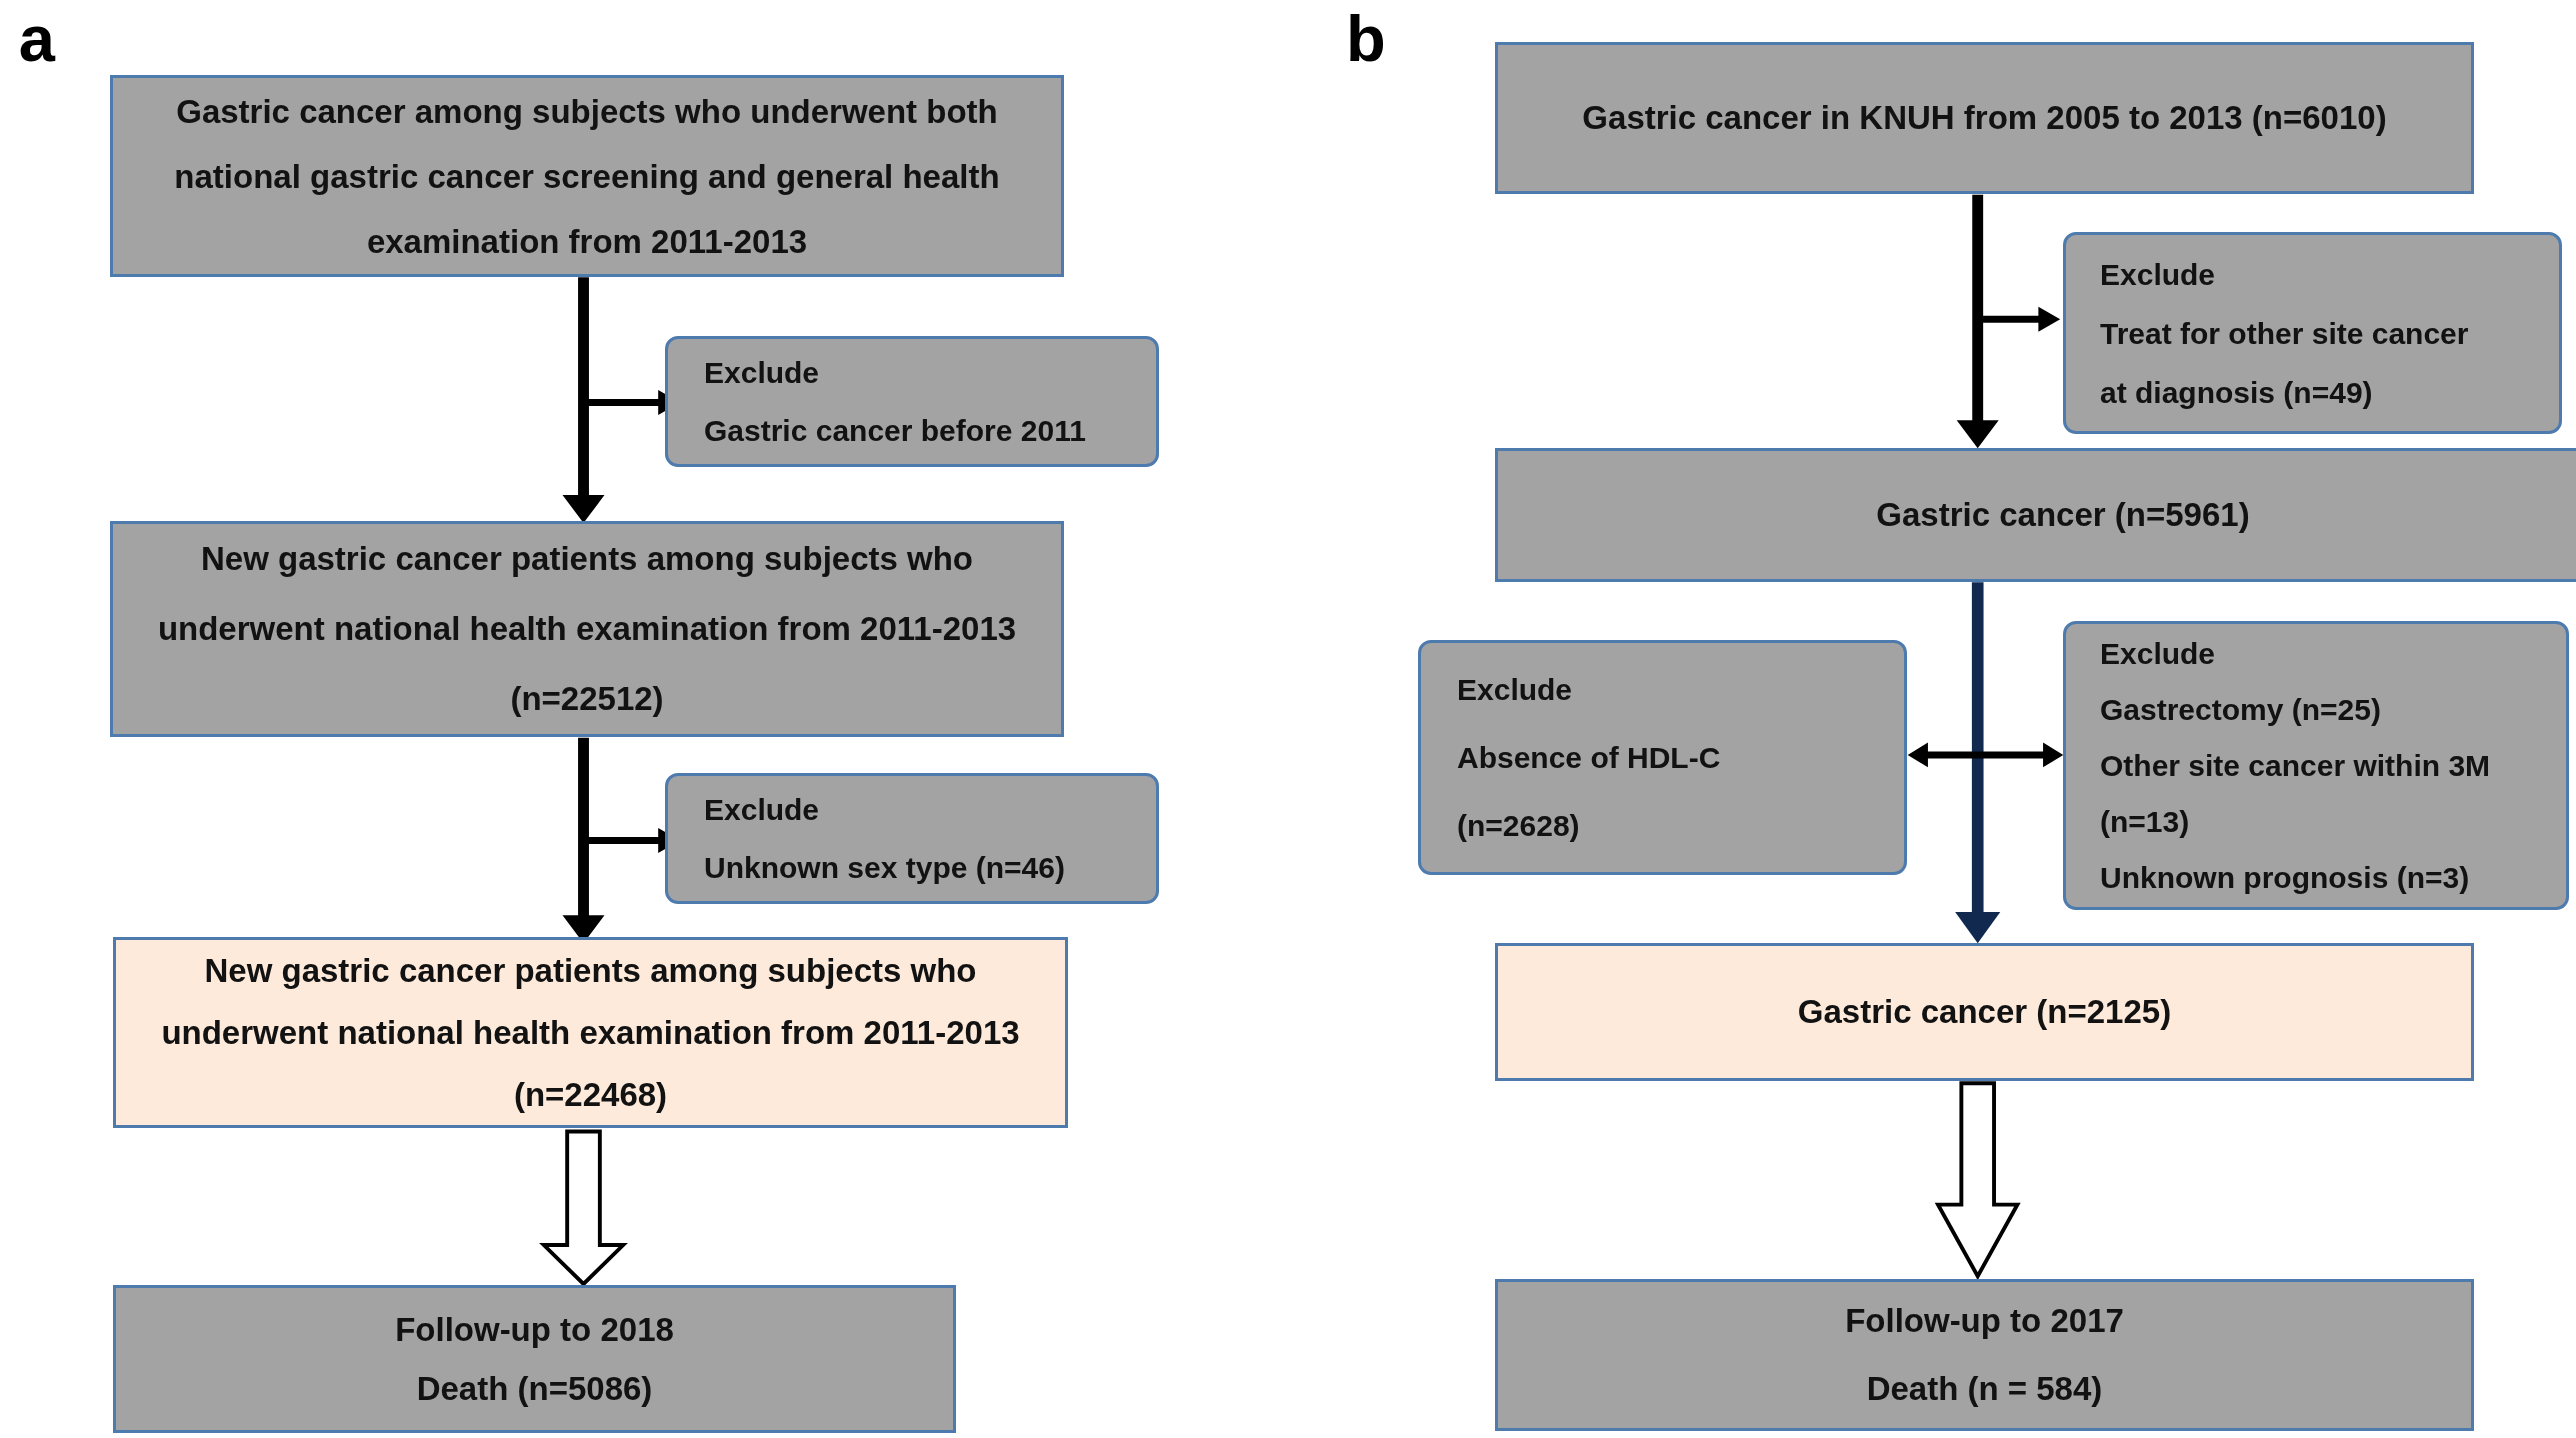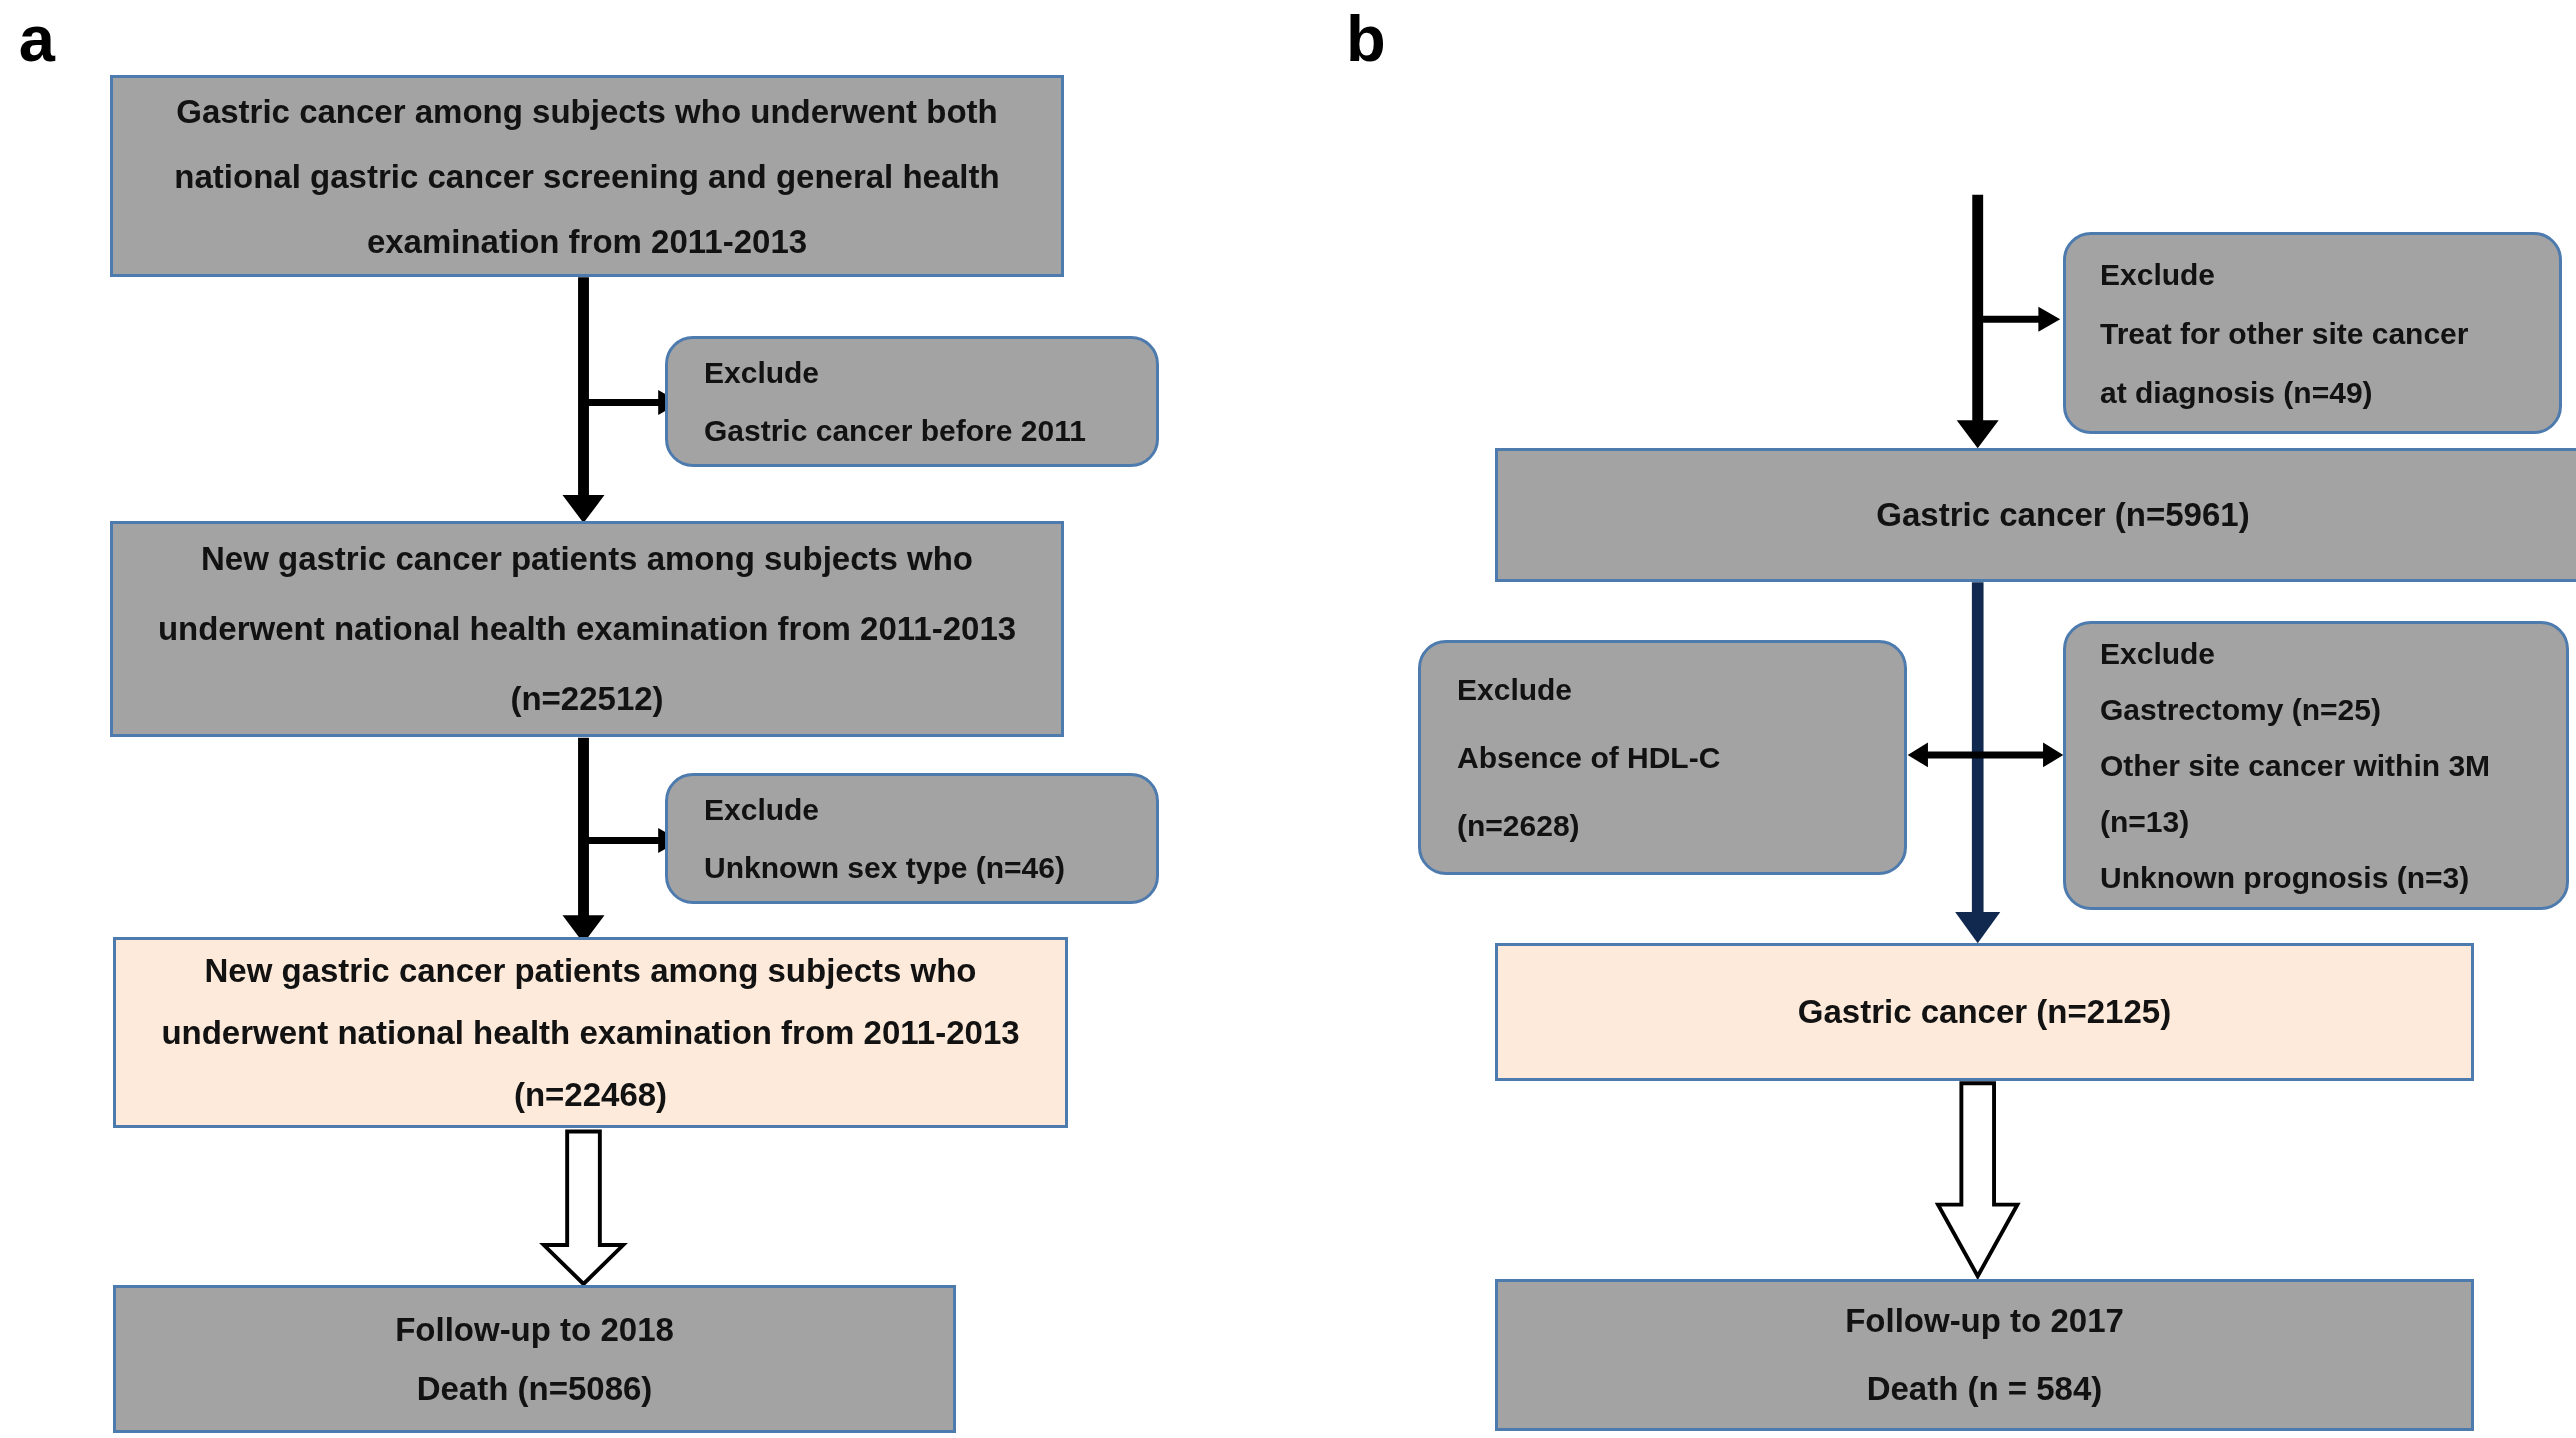--- a/index.html
+++ b/index.html
@@ -33,21 +33,21 @@
     border:3.1px solid var(--box-border);
     background:#a3a3a3;
     display:flex;
     align-items:center;
     justify-content:center;
     text-align:center;
     font-size:33px;
   }
   .box .txt{white-space:pre;}
   .round{
-    border-radius:28px;
+    border-radius:13px;
     justify-content:flex-start;
     text-align:left;
     font-size:30px;
   }
   .highlight{background:var(--highlight-fill);}
   svg.connectors{
     position:absolute;
     left:0;top:0;
     pointer-events:none;
   }
@@ -139,20 +139,23 @@
     <span class="txt">New gastric cancer patients among subjects who
 underwent national health examination from 2011-2013
 (n=22468)</span>
   </div>
 
   <div class="box" style="left:113px;top:1285px;width:843px;height:148px;line-height:59px;">
     <span class="txt">Follow-up to 2018
 Death (n=5086)</span>
   </div>
 
+  <div class="box" style="left:1495px;top:42px;width:979px;height:152px;">
+    <span class="txt">Gastric cancer in KNUH from 2005 to 2013 (n=6010)</span>
+  </div>
 
   <div class="box round" style="left:2063px;top:232px;width:499px;height:202px;line-height:59px;padding-left:34px;">
     <span class="txt">Exclude
 Treat for other site cancer
 at diagnosis (n=49)</span>
   </div>
 
   <div class="box" style="left:1495px;top:448px;width:1136px;height:134px;">
     <span class="txt">Gastric cancer (n=5961)</span>
   </div>

